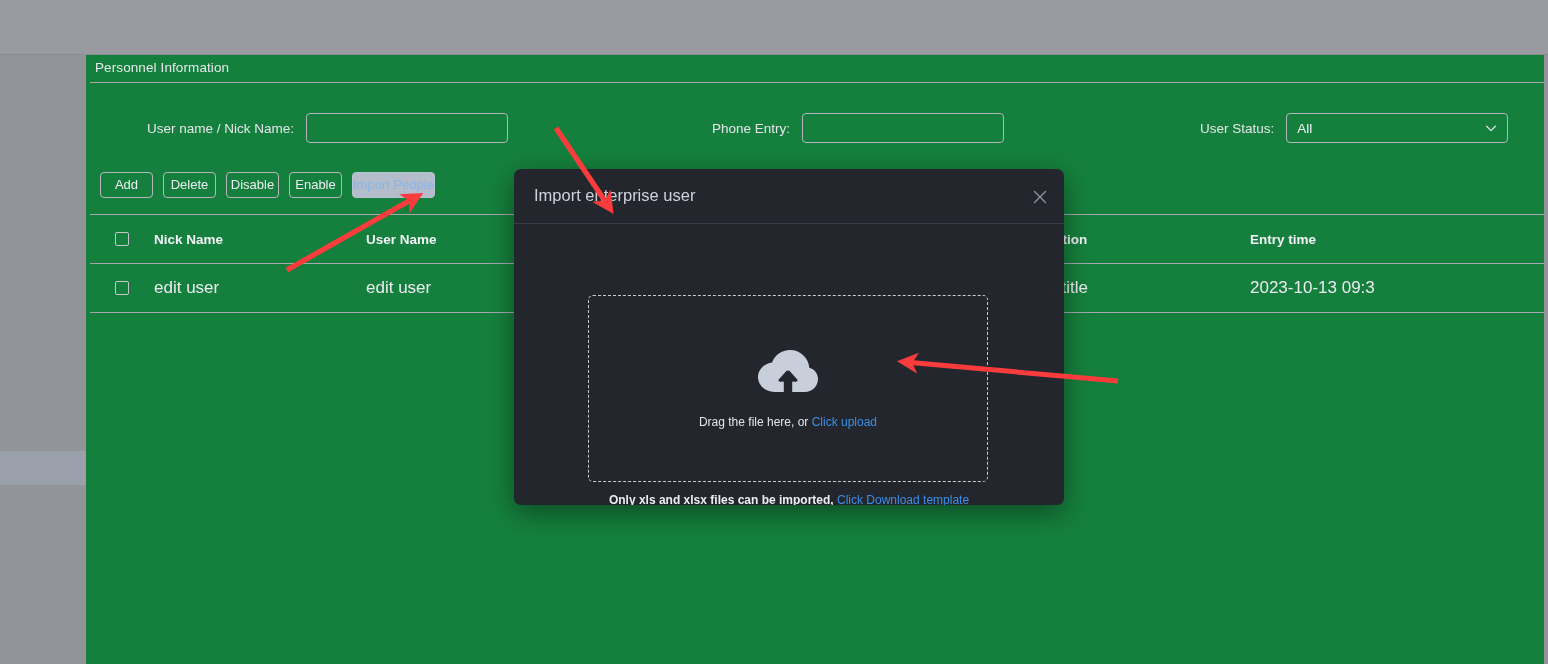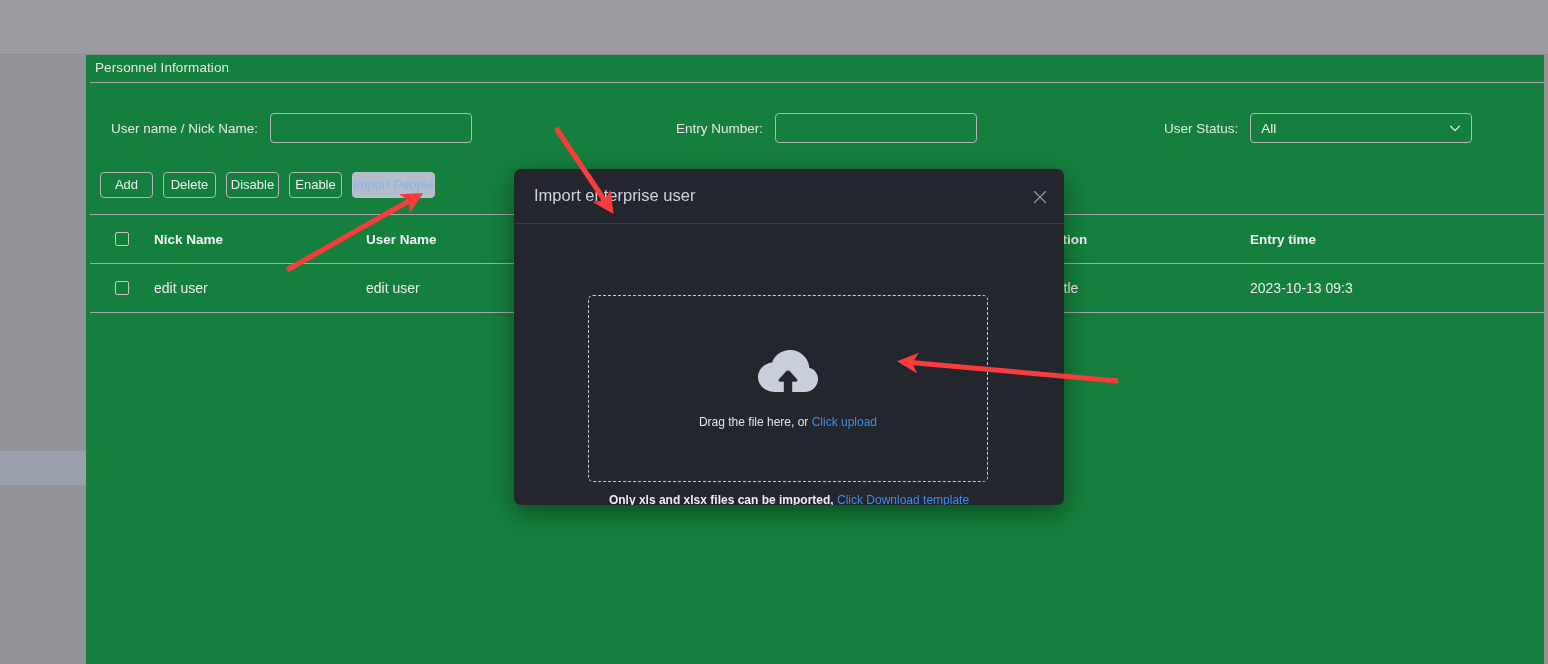--- a/index.html
+++ b/index.html
@@ -70,20 +70,21 @@
   
   .search-row {
     position: absolute;
     left: 0; top: 58px;
     width: 1458px; height: 36px;
   }
   .field {
     position: absolute;
     display: flex;
     align-items: center;
+    margin-left: 36px;
   }
   .field-label {
     font-size: 13.5px;
     color: #e6e6ea;
     white-space: nowrap;
     margin-right: 12px;
   }
   .field-input {
     box-sizing: border-box;
     height: 30px;
@@ -173,21 +174,21 @@
     align-items: center;
     height: 48px;
   }
   .trow.head {
     font-weight: bold;
     color: #f2f2f6;
     font-size: 13.5px;
   }
   .trow.body {
     color: #ececf0;
-    font-size: 14px;
+    font-size: 17px;
   }
   .cell-check {
     width: 64px;
     display: flex;
     justify-content: center;
     align-items: center;
   }
   .cbx {
     width: 14px; height: 14px;
     box-sizing: border-box;
@@ -305,21 +306,21 @@
     <div class="panel-title-rule"></div>
 
     <div class="search-row">
 
       <div class="field field-username">
         <span class="field-label">User name / Nick Name:</span>
         <input class="field-input" type="text" placeholder="" style="">
       </div>
 
       <div class="field field-phone">
-        <span class="field-label">Entry Number:</span>
+        <span class="field-label">Phone Entry:</span>
         <input class="field-input" type="text" placeholder="" style="">
       </div>
 
       <div class="field field-status">
         <span class="field-label">User Status:</span>
         <div class="select-box">
           <span class="select-value">All</span>
           <svg class="select-chevron" viewBox="0 0 16 16">
             <path d="M3 6 L8 11 L13 6" fill="none" stroke="#e9e9ee" stroke-width="1.5" stroke-linecap="round" stroke-linejoin="round"></path>
           </svg>

